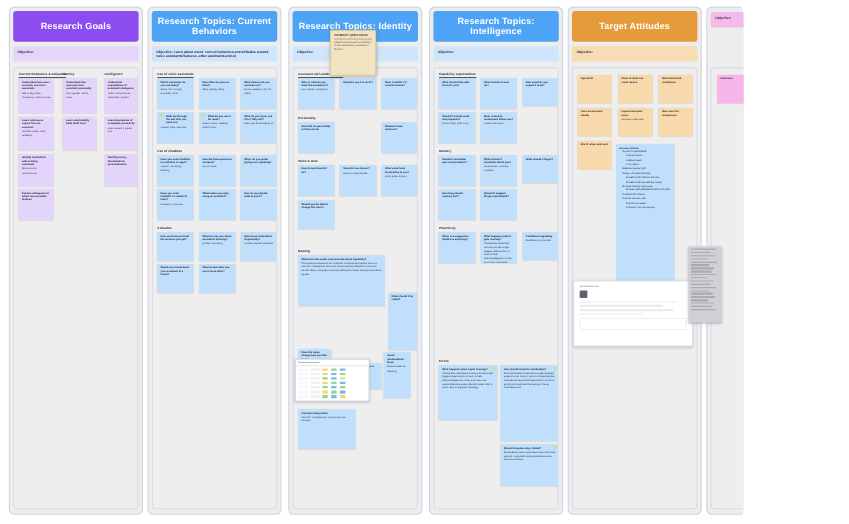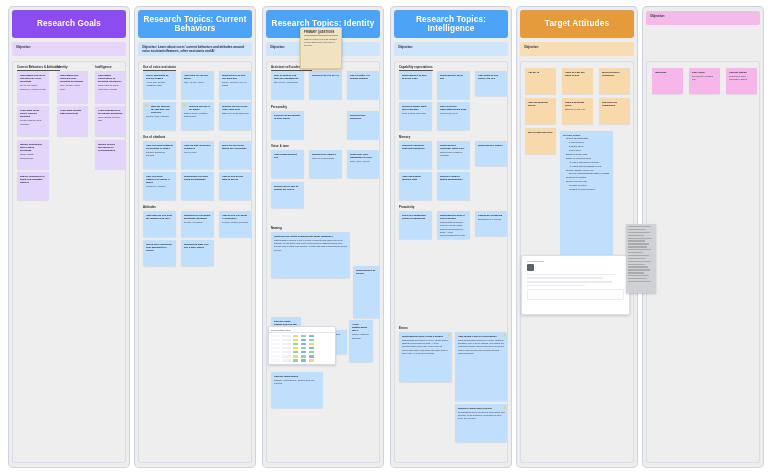--- a/index.html
+++ b/index.html
@@ -5,21 +5,21 @@
 <style>
   * { box-sizing: border-box; margin: 0; padding: 0; }
   html, body {
     width: 772px; height: 476px;
     background: #ffffff;
     font-family: "Liberation Sans", sans-serif;
     overflow: hidden;
   }
   #board {
     position: relative;
-    width: 772px; height: 476px;
+    width: 676px; height: 476px;
     background: #ffffff;
     border-radius: 14px;
     overflow: hidden;
   }
 
   
   .col {
     position: absolute;
     top: 6px;
     width: 122px;

